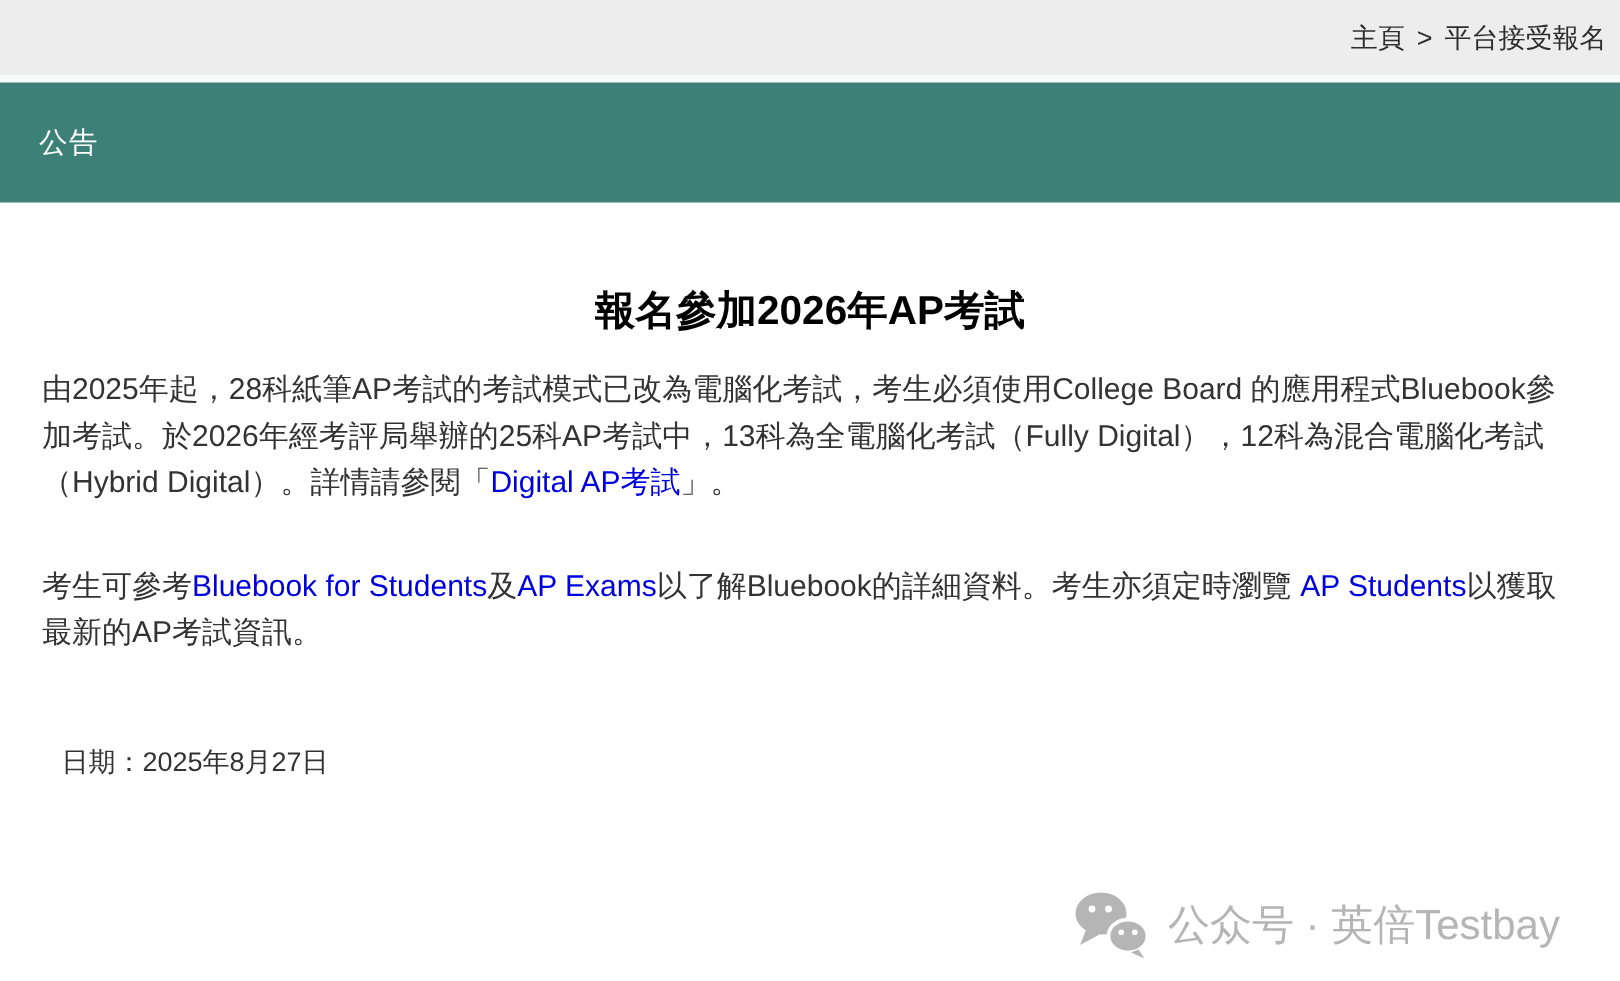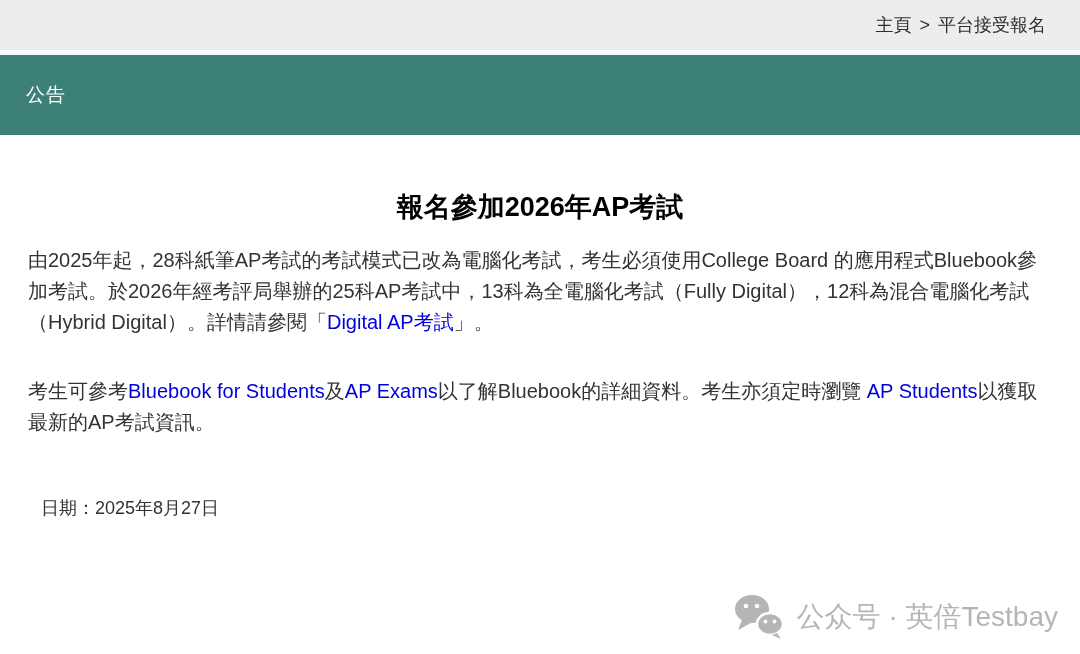--- a/index.html
+++ b/index.html
@@ -11,21 +11,21 @@
     overflow: hidden;
     position: relative;
   }
   
   .topbar {
     height: 50px;
     background: #ededed;
     display: flex;
     align-items: center;
     justify-content: flex-end;
-    padding-right: 34px;
+    padding-right: 9px;
     font-size: 18px;
     color: #2e2e2e;
   }
   .topbar .crumb { display: flex; align-items: center; gap: 8px; }
   .topbar .crumb a { color: #2e2e2e; text-decoration: none; cursor: pointer; }
   .topbar-sep { height: 5px; background: #f6faf8; }
   
   .banner {
     height: 80px;
     background: #3d8078;
@@ -52,21 +52,21 @@
     word-break: break-word;
   }
   .p1 { margin-top: 58px; }
   .p2 { margin-top: 20px; }
   .p3 { margin-top: 38px; }
   .date-line { margin-top: 58px; font-size: 18px; color: #333333; margin-left: 13px; }
   a.inline-link { color: #0000dd; text-decoration: none; cursor: pointer; }
   
   .watermark {
     position: absolute;
-    right: 22px;
+    right: 40px;
     bottom: 14px;
     display: flex;
     align-items: center;
     gap: 12px;
     color: #b5b5b5;
     font-size: 28px;
     pointer-events: none;
   }
   .watermark svg { display: block; }
 </style>

